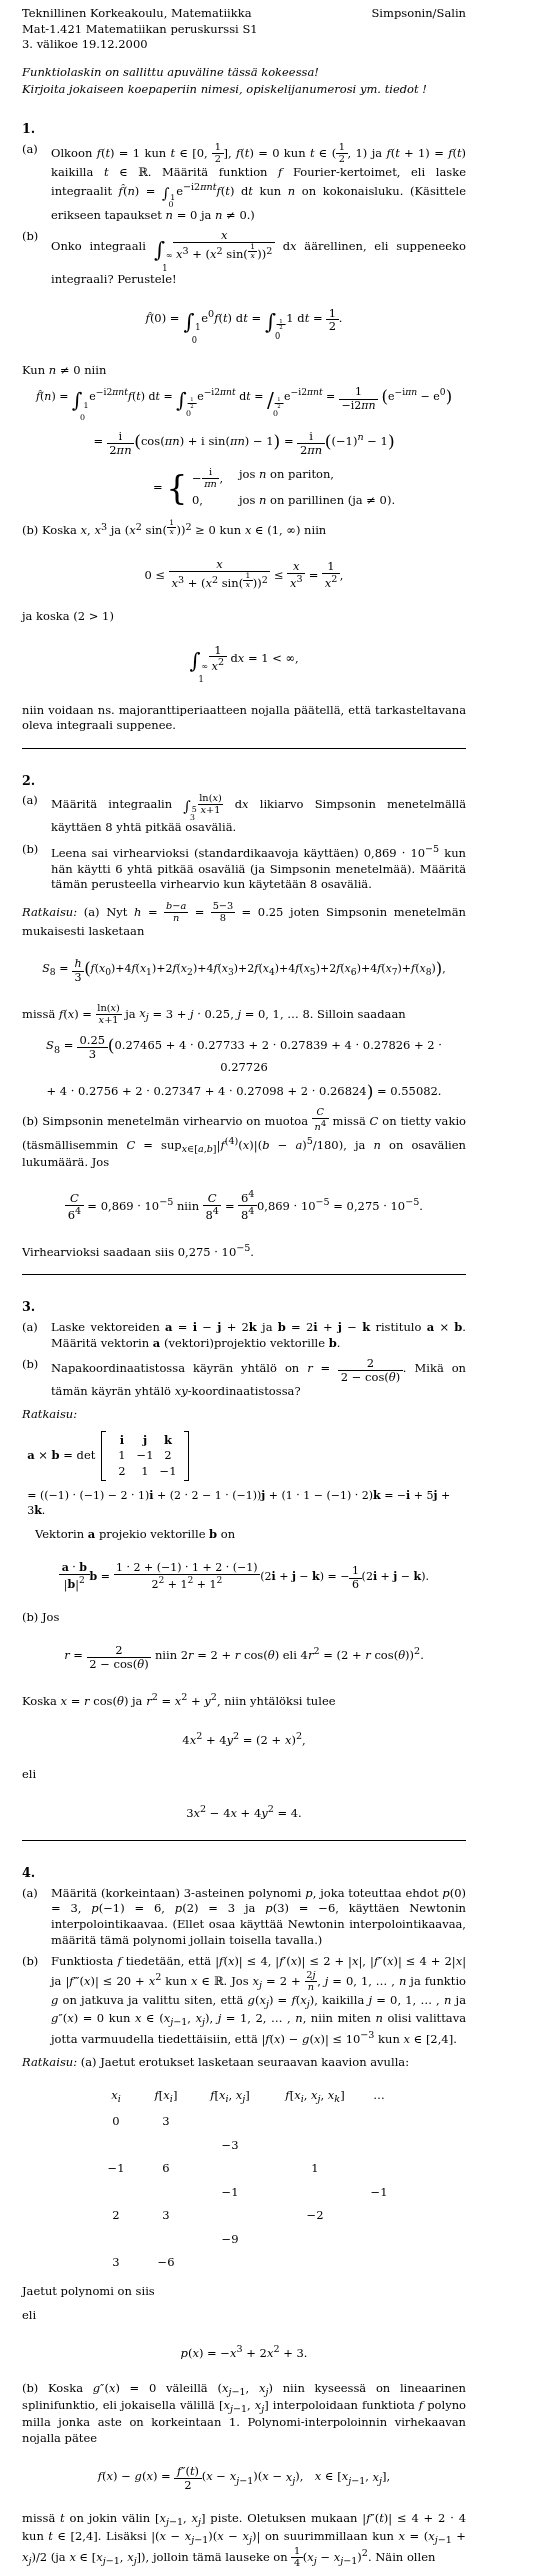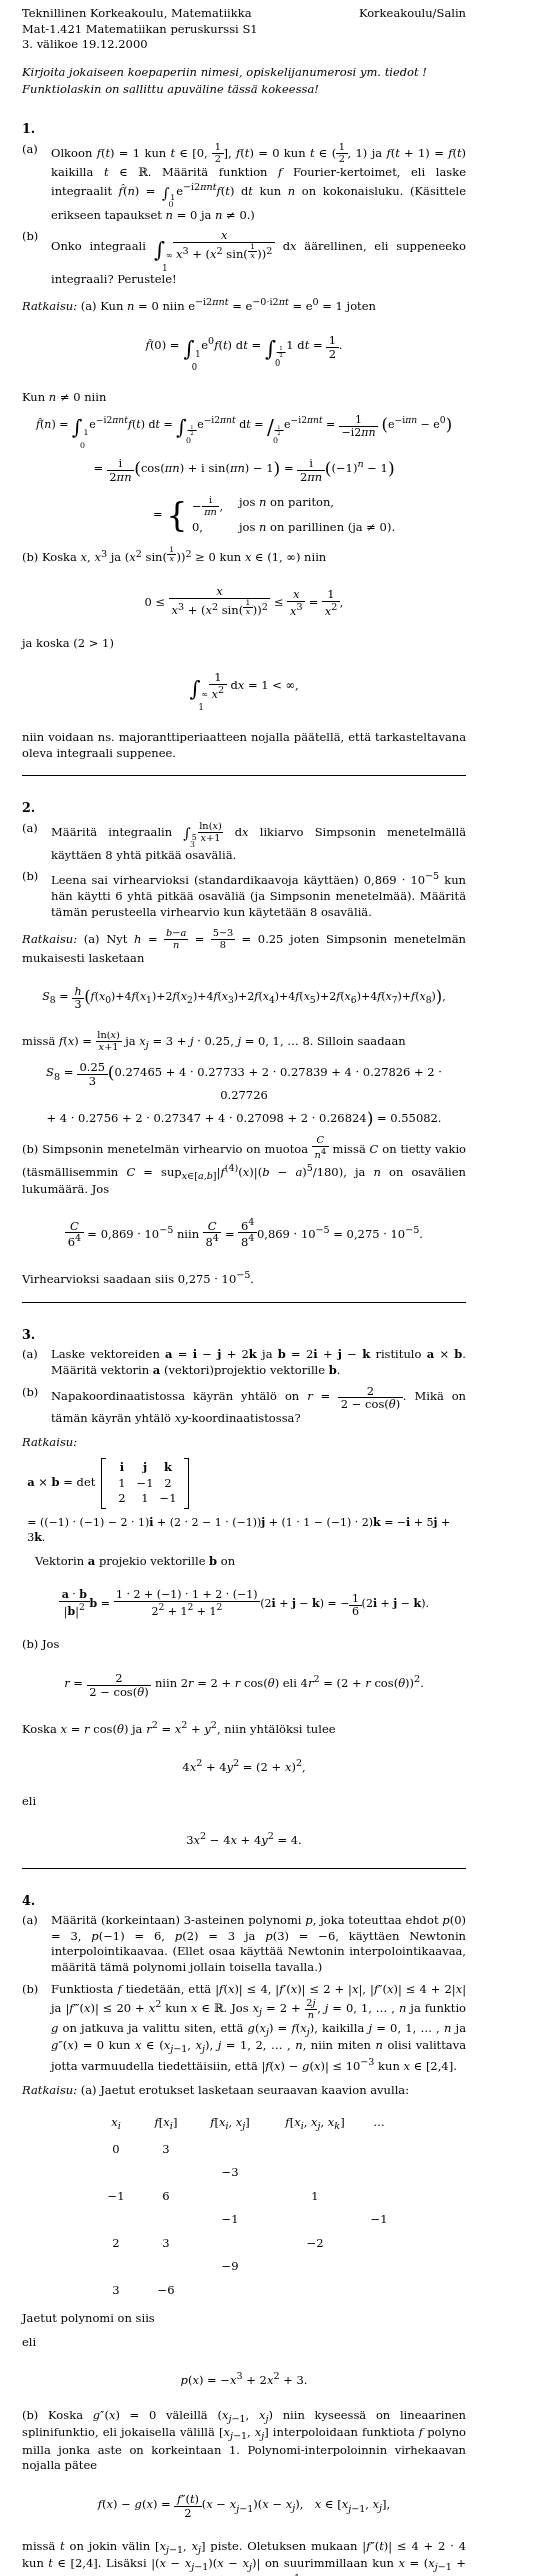--- a/index.html
+++ b/index.html
@@ -84,45 +84,44 @@
 <body>
 
 <div class="page">
 
   <header class="hdr">
     <div>
       <div>Teknillinen Korkeakoulu, Matematiikka</div>
       <div>Mat-1.421 Matematiikan peruskurssi S1</div>
       <div>3. välikoe 19.12.2000</div>
     </div>
-    <div>Korkeakoulu/Salin</div>
+    <div>Simpsonin/Salin</div>
   </header>
 
   <div class="notes">
+    <div class="note">Funktiolaskin on sallittu apuväline tässä kokeessa!</div>
     <div class="note">Kirjoita jokaiseen koepaperiin nimesi, opiskelijanumerosi ym. tiedot !</div>
-    <div class="note">Funktiolaskin on sallittu apuväline tässä kokeessa!</div>
   </div>
 
   <section>
     <div class="secnum">1.</div>
     <div class="item">
       <span class="ilbl">(a)</span>
       <span class="itxt">Olkoon <i>f</i>(<i>t</i>) = 1 kun <i>t</i> ∈ [0, <span class="fr s"><span class="nu">1</span><span class="de">2</span></span>], <i>f</i>(<i>t</i>) = 0 kun <i>t</i> ∈ (<span class="fr s"><span class="nu">1</span><span class="de">2</span></span>, 1) ja <i>f</i>(<i>t</i> + 1) = <i>f</i>(<i>t</i>) kaikilla <i>t</i> ∈ ℝ.  Määritä funktion <i>f</i> Fourier-kertoimet, eli laske integraalit <i>f̂</i>(<i>n</i>) = <span class="igs">∫</span><span class="lims">
             <span class="u">1</span>
             <span class="l">0</span>
           </span>e<sup>−i2<i>πnt</i></sup><i>f</i>(<i>t</i>) d<i>t</i> kun <i>n</i> on kokonaisluku. (Käsittele erikseen tapaukset <i>n</i> = 0 ja <i>n</i> ≠ 0.)</span>
     </div>
     <div class="item">
       <span class="ilbl">(b)</span>
       <span class="itxt">Onko integraali <span class="ig">∫</span><span class="lim">
             <span class="u">∞</span>
             <span class="l">1</span>
           </span><span class="fr"><span class="nu"><i>x</i></span><span class="de"><i>x</i><sup>3</sup> + (<i>x</i><sup>2</sup> sin(<span class="fr t"><span class="nu">1</span><span class="de"><i>x</i></span></span>))<sup>2</sup></span></span> d<i>x</i> äärellinen, eli suppeneeko integraali? Perustele!</span>
     </div>
-    <p class="para"><i>Ratkaisu:</i> (a) Kun <i>n</i> = 0 niin e<sup>−i2<i>πnt</i></sup> = e<sup>−0·i2<i>πt</i></sup> = e<sup>0</sup> = 1 joten</p>
     <div class="disp"><i>f̂</i>(0) = <span class="ig">∫</span><span class="lim">
           <span class="u">1</span>
           <span class="l">0</span>
         </span>e<sup>0</sup><i>f</i>(<i>t</i>) d<i>t</i> = <span class="ig">∫</span><span class="lim">
           <span class="u"><span class="fr t"><span class="nu">1</span><span class="de">2</span></span></span>
           <span class="l">0</span>
         </span>1 d<i>t</i> = <span class="fr"><span class="nu">1</span><span class="de">2</span></span>.</div>
     <p class="para">Kun <i>n</i> ≠ 0 niin</p>
     <div class="dgroup">
       <div class="disp sm"><i>f̂</i>(<i>n</i>) = <span class="ig">∫</span><span class="lim">

